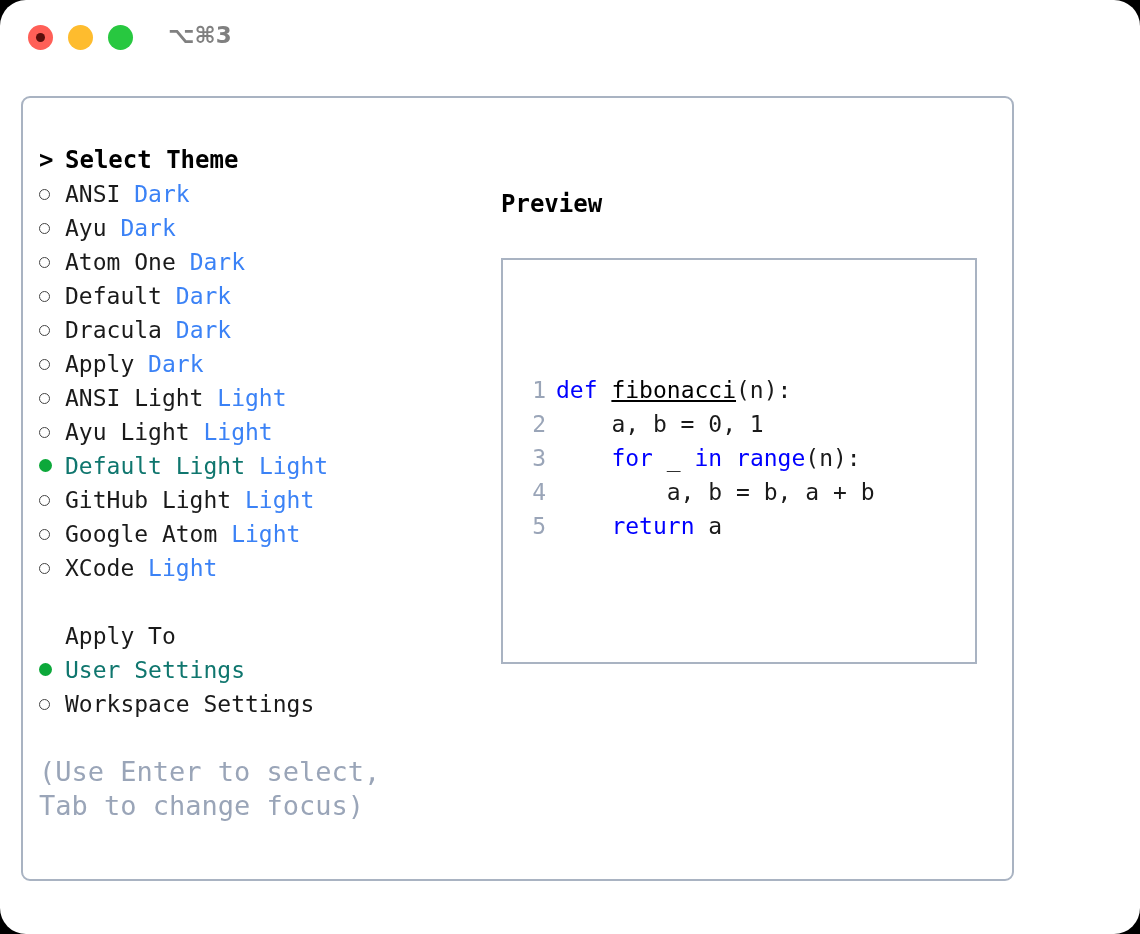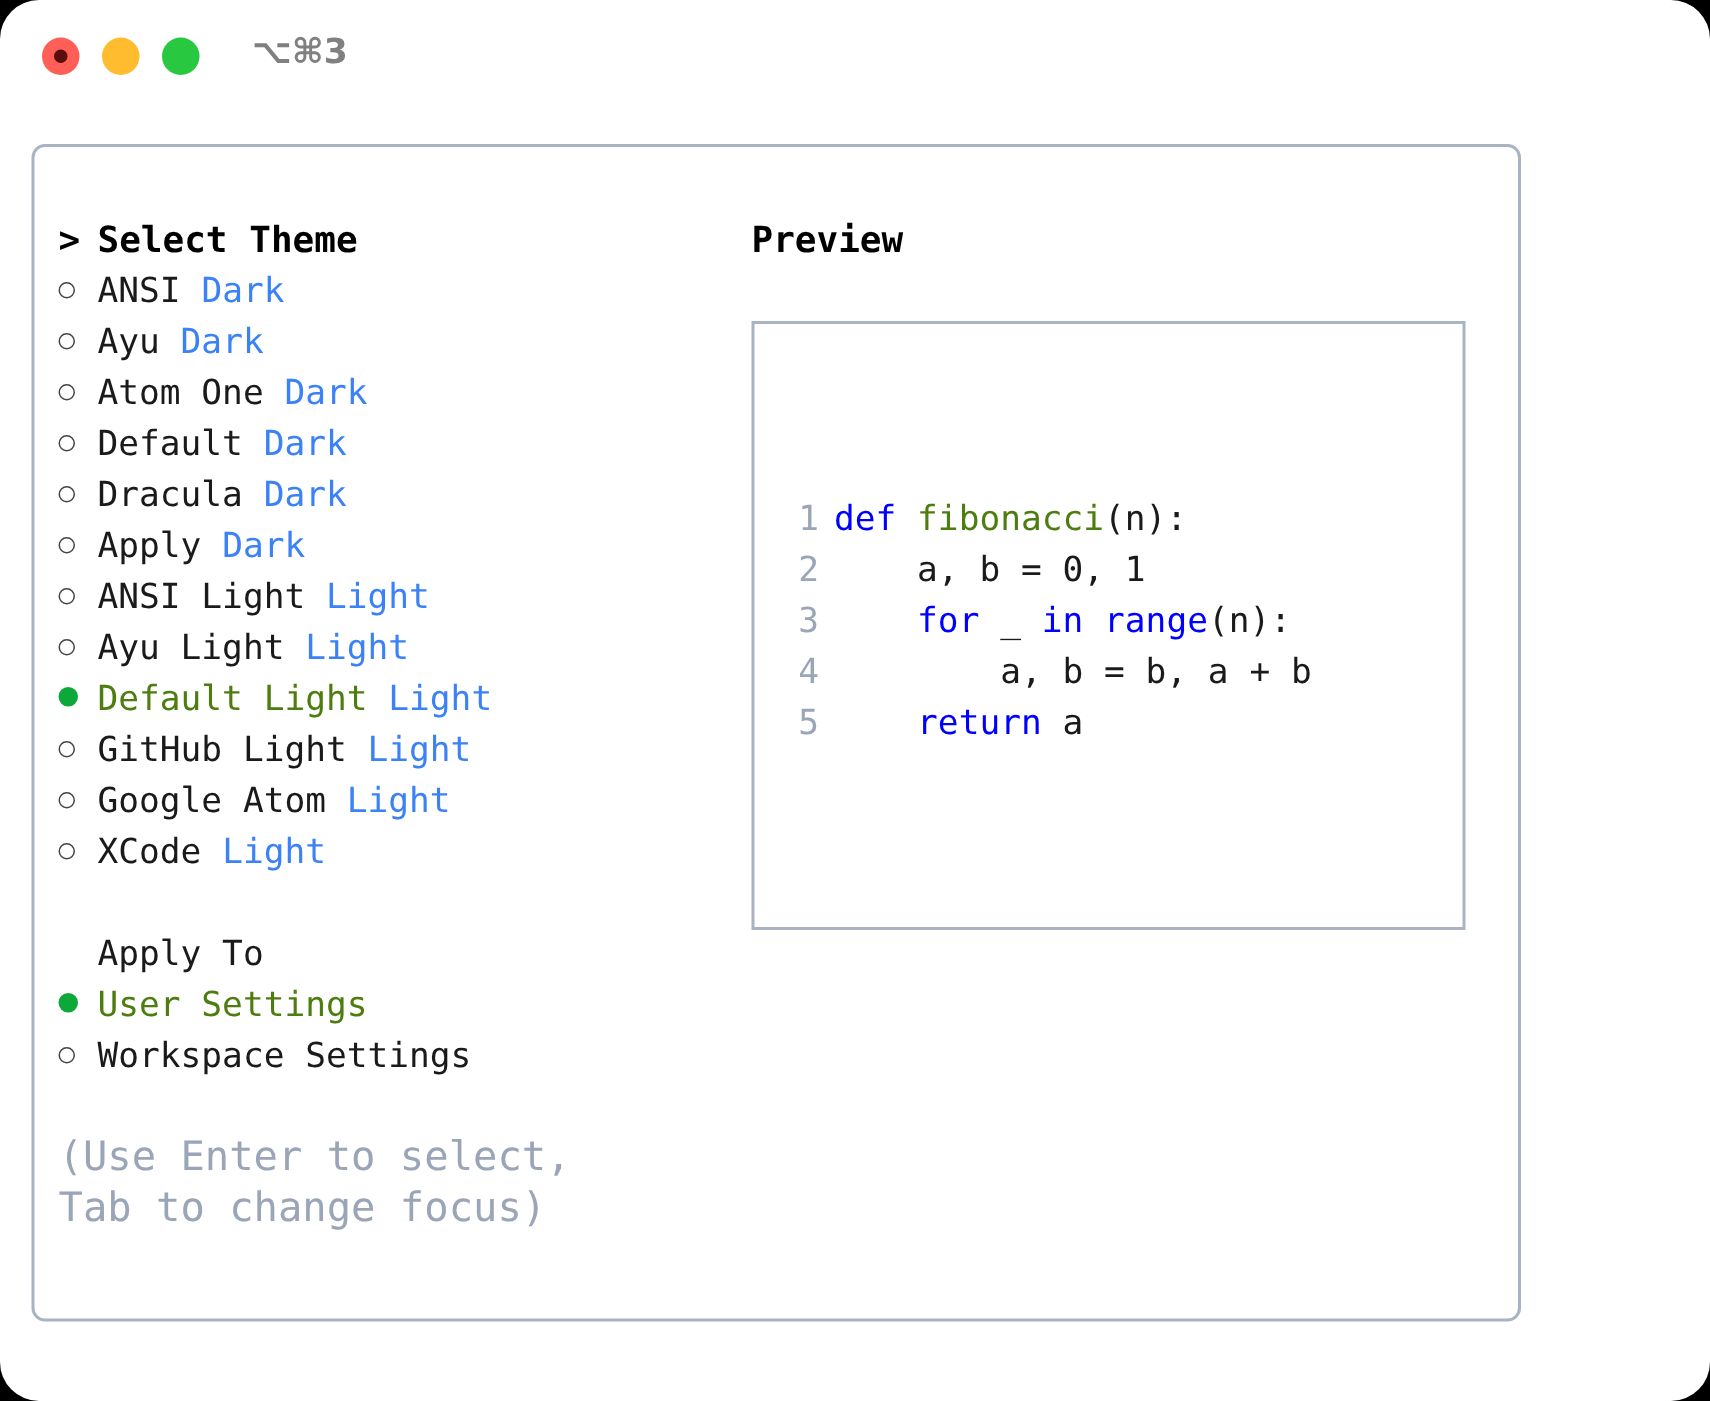--- a/index.html
+++ b/index.html
@@ -114,21 +114,21 @@
   }
   .heading {
     font-weight: bold;
     font-size: 24px;
     color: #000000;
   }
   .heading .marker { font-weight: bold; }
   .variant {
     color: #3b82f6;
   }
-  .row.selected .name { color: #4d7c0f; text-align: right; }
+  .row.selected .name { color: #0f766e; text-align: right; }
   .section-label {
     margin-top: 0px;
   }
   .spacer-1 { height: 34px; }
   .hint {
     margin-top: 34px;
     font-size: 27px;
     line-height: 34px;
     color: #9aa5b8;
     width: 400px;
@@ -138,20 +138,21 @@
     position: absolute;
     left: 478px;
     top: 45px;
     width: 500px;
   }
   .preview-title {
     font-size: 24px;
     font-weight: bold;
     color: #000000;
     line-height: 34px;
+    margin-top: 44px;
   }
   .preview-box {
     margin-top: 37px;
     width: 476px;
     height: 406px;
     border: 2px solid #a9b3c2;
     box-sizing: border-box;
     background: #ffffff;
     position: relative;
   }
@@ -164,21 +165,21 @@
     white-space: pre;
   }
   .ln {
     display: inline-block;
     width: 28px;
     text-align: right;
     color: #9aa5b8;
     margin-right: 10px;
   }
   .kw  { color: #0000ff; }
-  .fn  { color: #4d7c0f; }
+  .fn  { color: #000000; text-decoration: underline; }
   .pl  { color: #1a1a1a; }
   .diff-block { margin-top: 34px; }
   .ctx { color: #6b6b6b; }
   .del { color: #b91414; }
   .add { color: #00c000; }
 </style>
 </head>
 <body>
 
 <div class="window">

